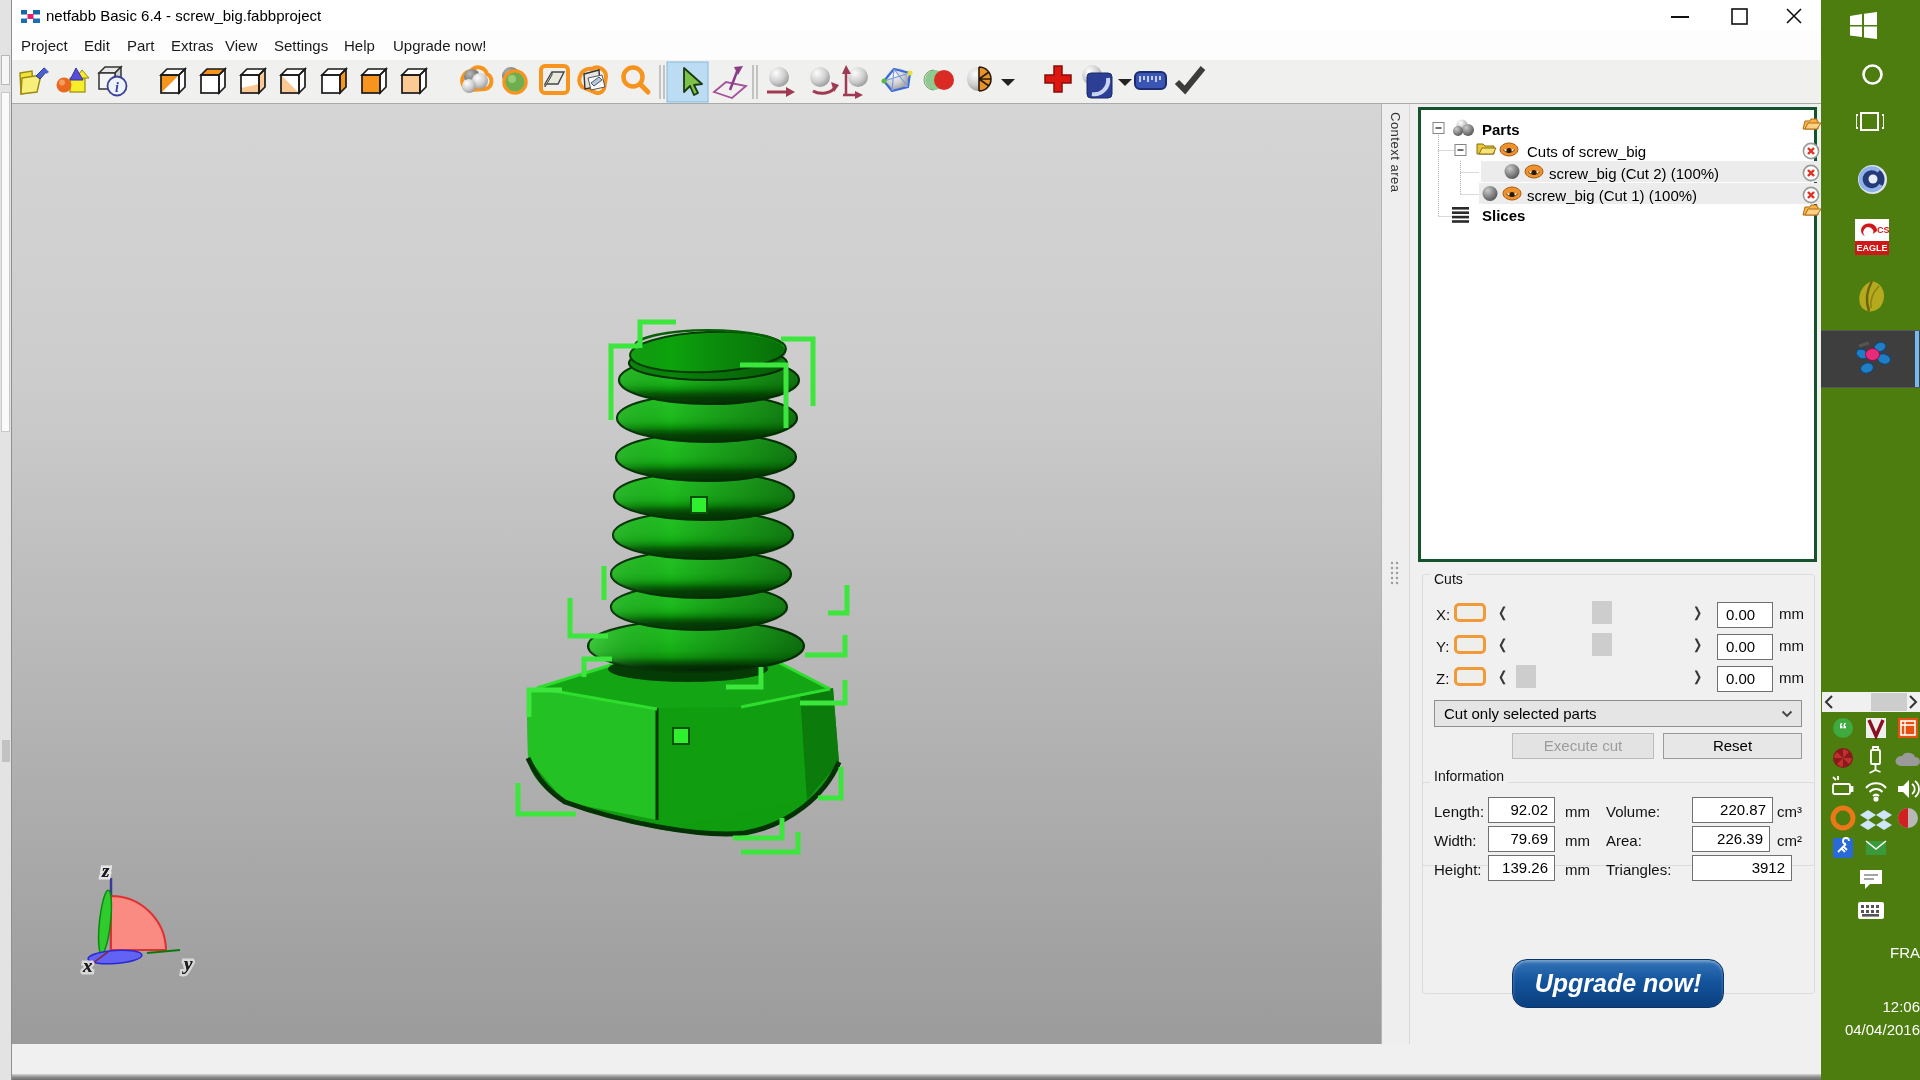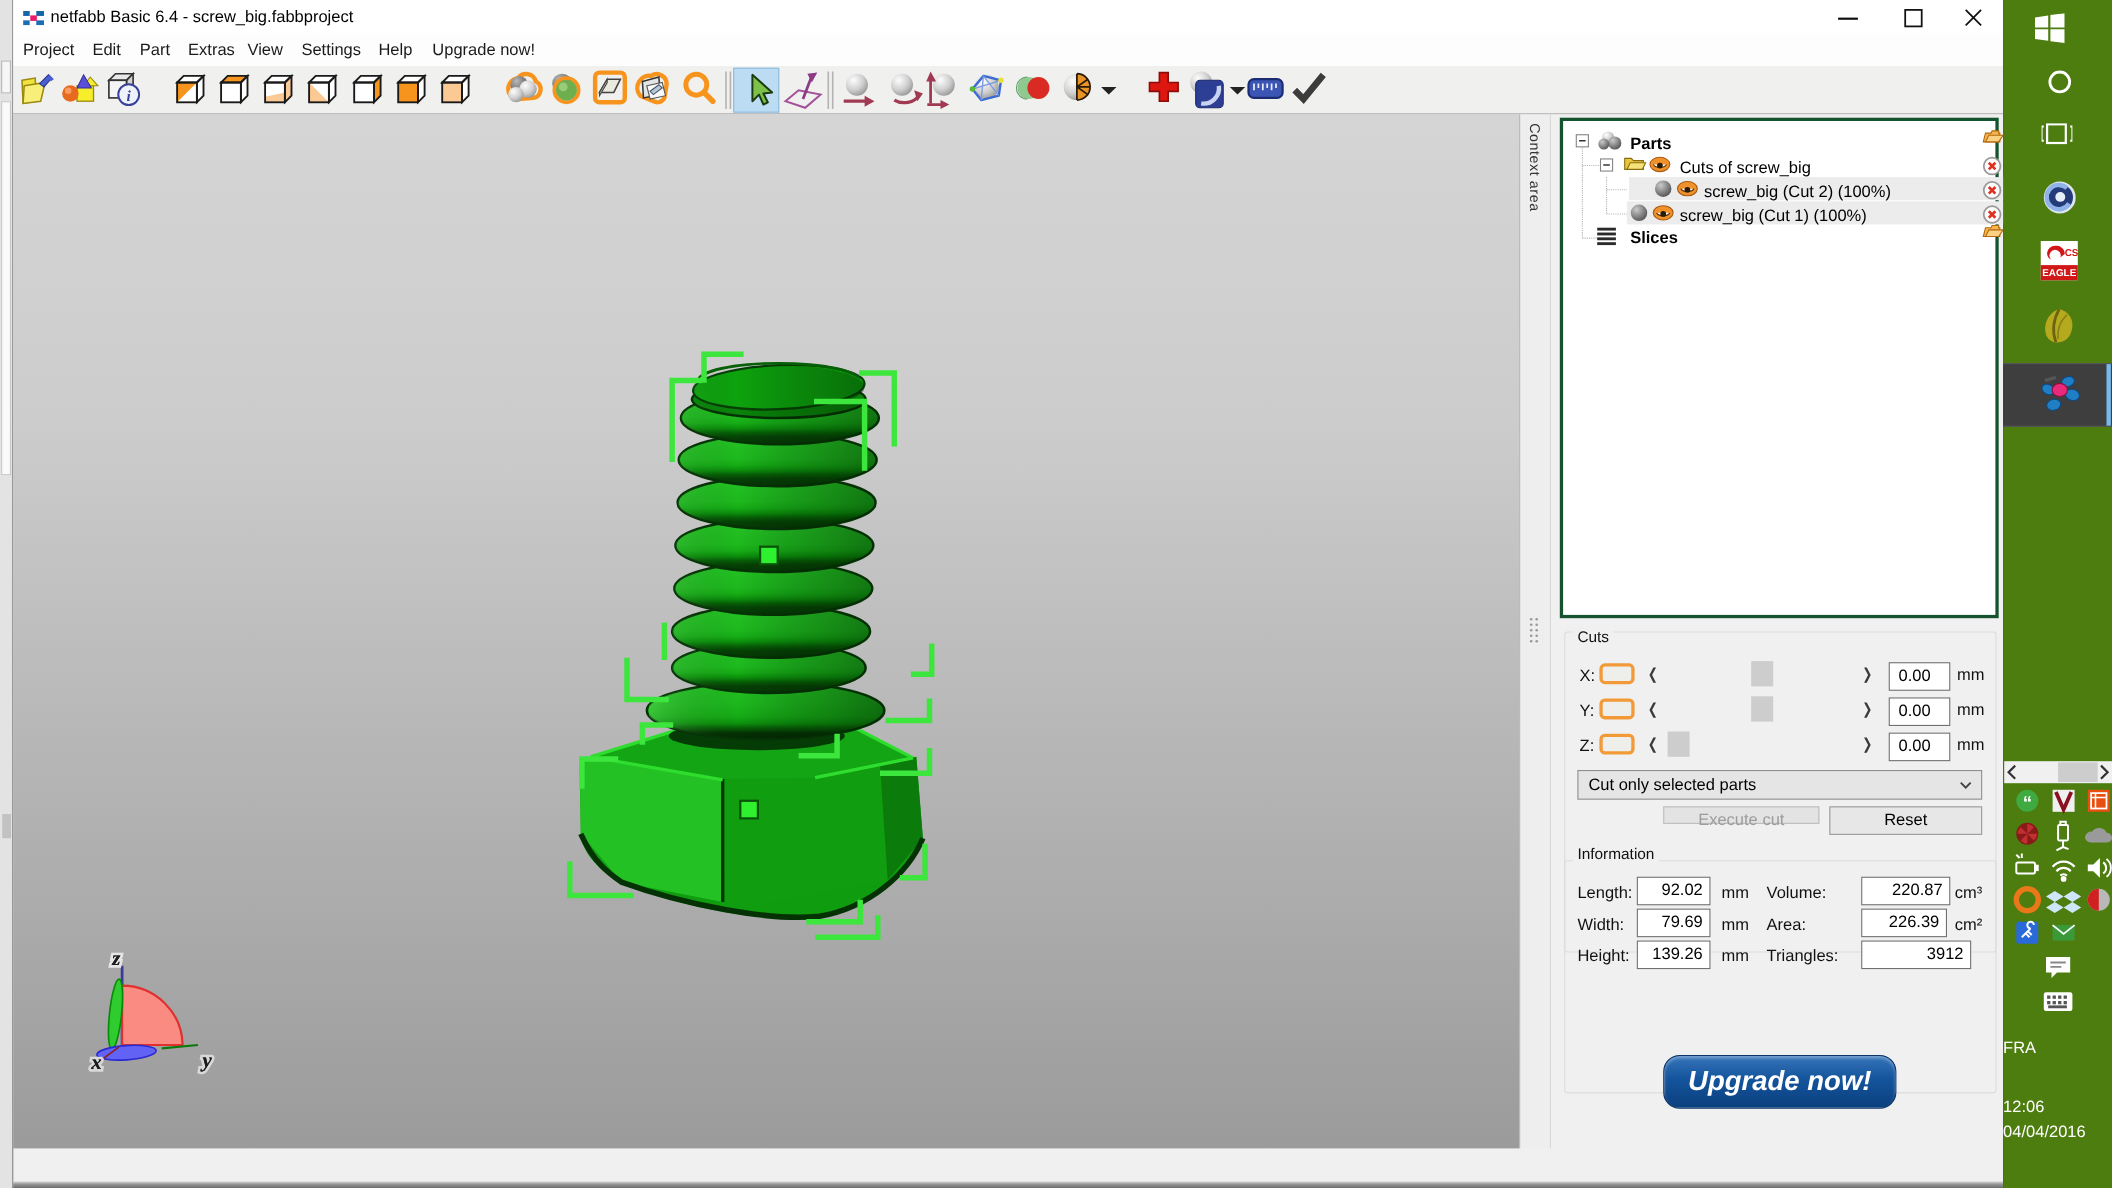--- a/index.html
+++ b/index.html
@@ -22,36 +22,36 @@
 #treebox { position:absolute; left:8px; top:3px; width:399px; height:455px; background:#ffffff; border:3px solid #14532d; }
 .cutrow { left:0; width:411px; height:26px; }
 .axlbl { position:absolute; left:26px; top:3px; font-size:15px; color:#111; }
 .obox { position:absolute; left:44px; top:0; width:32px; height:19px; background:#eeeeea; border:3px solid #f29a38; border-radius:5px; }
 .sarrow { position:absolute; top:3px; font-size:11px; color:#3a3a3a; transform:scaleY(1.25); }
 .thumb { position:absolute; top:-2px; width:20px; height:23px; background:#cdcdcd; }
 .numbox { position:absolute; left:307px; top:-1px; width:56px; height:26px; background:#fff; border:1px solid #707070; font-size:15px; color:#000; text-align:left; padding-left:8px; line-height:24px; }
 .unit { position:absolute; left:369px; top:2px; font-size:15px; color:#111; }
 #cutcombo { left:24px; top:596px; width:368px; height:27px; background:#e5e5e5; border:1px solid #8f8f8f; font-size:15px; color:#000; line-height:25px; padding-left:9px; }
 #comboarr { position:absolute; right:8px; top:9px; }
-#execbtn { left:102px; top:629px; width:142px; height:16px; background:#e3e3e3; border:1px solid #bcbcbc; color:#9c9c9c; font-size:15px; text-align:center; line-height:24px; }
+#execbtn { left:102px; top:629px; width:142px; height:26px; background:#e3e3e3; border:1px solid #bcbcbc; color:#9c9c9c; font-size:15px; text-align:center; line-height:24px; }
 #resetbtn { left:253px; top:629px; width:139px; height:26px; background:#e7e7e7; border:1px solid #9a9a9a; color:#000; font-size:15px; text-align:center; line-height:24px; }
 .inflbl { font-size:15px; color:#111; }
 .infbox { width:67px; height:26px; background:#fff; border:1px solid #707070; font-size:15px; color:#000; text-align:right; padding-right:6px; line-height:24px; }
 .infunit { font-size:15px; color:#111; }
 #selbar { left:12px; top:795px; width:393px; height:27px; background:#f2f2f2; border:1px solid #c0c0c0; border-top-color:#8f8f8f; font-size:15px; color:#000; text-align:center; line-height:25px; }
 #upgradebtn { left:102px; top:855px; width:212px; height:49px; border-radius:15px; background:linear-gradient(#3574b8, #14549c 45%, #0b3f7e); border:1px solid #0a3368; color:#fff; font-size:25px; font-style:italic; font-weight:bold; text-align:center; line-height:46px; box-shadow:inset 0 2px 3px rgba(255,255,255,0.35); }
 #statusbar { left:0; top:1044px; width:1809px; height:32px; background:#efefef; border-top:1px solid #d0d0d0;}
 .sdiv { position:absolute; top:2px; width:1px; height:28px; background:#c9c9c9; border-right:1px solid #fbfbfb; }
 #strack { position:absolute; left:805px; top:6px; width:996px; height:19px; background:#ededed; border:1px solid #b5b5b5; border-bottom-color:#f8f8f8; border-right-color:#f0f0f0; }
 #statustext { left:24px; top:8px; font-size:14px; color:#1a1a1a; }
 #winbottom { left:0; top:1074px; width:1809px; height:6px; background:linear-gradient(#d6d6d6,#8e8e8e 50%,#6e6e6e); }
 
 #taskbar { left:1821px; top:0; width:116px; height:1080px; background:#4d7c0f; }
 .ticon { position:absolute; }
-.ttext { position:absolute; color:#fff; font-size:15px; text-align:left; width:99px; }
+.ttext { position:absolute; color:#fff; font-size:15px; text-align:right; width:99px; }
 </style>
 </head>
 <body>
 <div id="stage">
   <div id="bgstrip" class="abs">
     <div class="abs" style="left:1px;top:55px;width:9px;height:30px;background:#f6f6f6;border:1px solid #b8b8b8"></div>
     <div class="abs" style="left:2px;top:330px;width:8px;height:14px;background:#9a9a9a"></div>
     <div class="abs" style="left:1px;top:92px;width:9px;height:340px;background:#fafafa;border:1px solid #c8c8c8"></div>
     <div class="abs" style="left:2px;top:740px;width:8px;height:22px;background:#c2c2c2"></div>
   </div>

